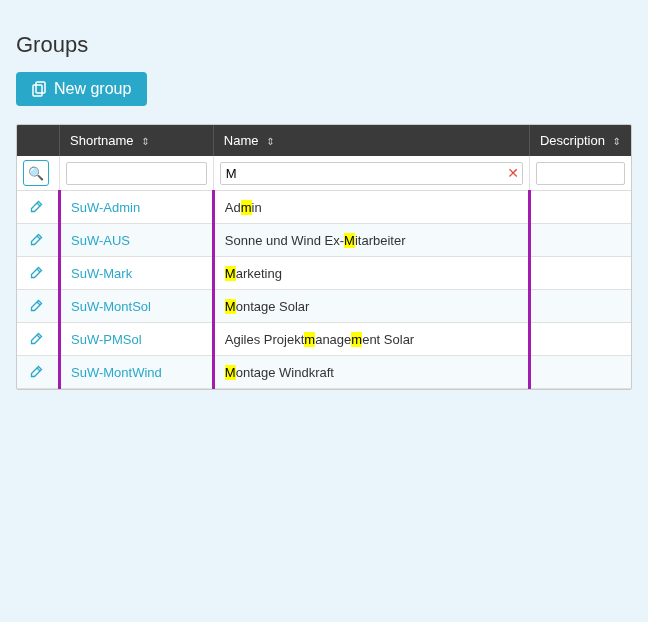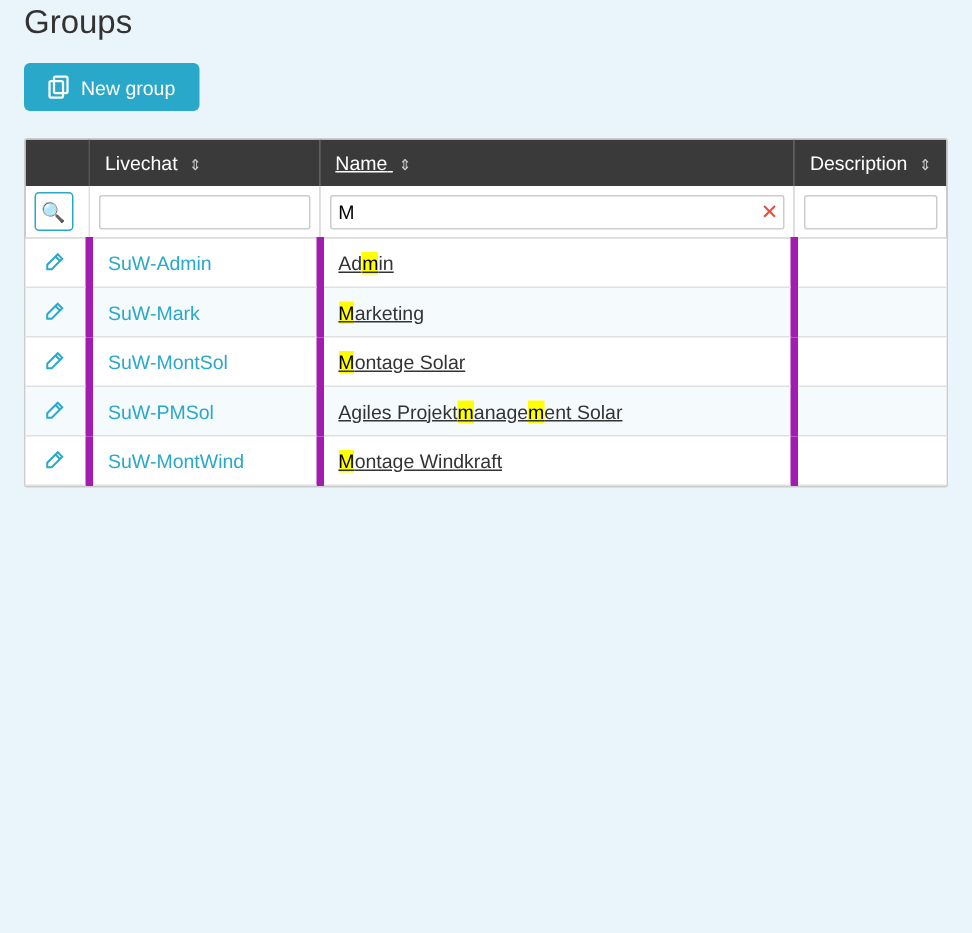--- a/index.html
+++ b/index.html
@@ -4,39 +4,39 @@
   <style>
     * { box-sizing: border-box; margin: 0; padding: 0; }
     body {
       font-family: Arial, Helvetica, sans-serif;
       font-size: 13px;
       background: #eaf4fb;
       color: #333;
     }
     .page-container {
       background: #eaf4fb;
-      padding: 2px 16px 16px 16px;
+      padding: 32px 16px 16px 16px;
       min-height: 622px;
     }
     .page-title {
       font-size: 22px;
       font-weight: normal;
       color: #333;
       margin-bottom: 14px;
     }
     .new-group-btn {
       display: inline-flex;
       align-items: center;
       gap: 6px;
       background: #29a8c9;
       color: #fff;
       border: none;
       border-radius: 4px;
       padding: 8px 16px;
-      font-size: 13px;
+      font-size: 16px;
       cursor: pointer;
       margin-bottom: 18px;
     }
     .copy-icon {
       display: inline-block;
       width: 16px;
       height: 16px;
     }
     .table-wrapper {
       background: #fff;
@@ -112,21 +112,21 @@
       line-height: 1;
       padding: 0;
     }
     tbody tr {
       border-bottom: 1px solid #e0e0e0;
     }
     tbody tr:nth-child(even) { background: #f5fafd; }
     tbody tr:nth-child(odd) { background: #fff; }
     tbody td {
       padding: 7px 10px;
-      border-right: 5px solid #a21caf;
+      border-right: 3px solid #a21caf;
       vertical-align: middle;
     }
     tbody td:last-child { border-right: none; }
     .edit-btn {
       background: none;
       border: none;
       cursor: pointer;
       color: #29a8c9;
       padding: 2px;
       display: flex;
@@ -139,21 +139,21 @@
     .shortname-link {
       color: #29a8c9;
       text-decoration: none;
     }
     .highlight {
       background: #ffff00;
       padding: 0;
     }
     .col-action { width: 36px; text-align: center; }
     .col-shortname { width: 155px; }
-    .col-name { width: 320px; text-decoration: underline; }
+    .col-name { width: 320px; }
     .col-desc { width: 100px; }
   </style>
 </head>
 <body>
 
 <div class="page-container">
   <h1 class="page-title">Groups</h1>
 
   <button class="new-group-btn">
     <span class="copy-icon">
@@ -164,21 +164,21 @@
     </span>
     <span>New group</span>
   </button>
 
   <div class="table-wrapper">
     <table>
       <thead>
         <tr>
           <th class="col-action"></th>
           <th class="col-shortname">
-            <span>Livechat</span>
+            <span>Shortname</span>
             <span class="sort-arrow">⇕</span>
           </th>
           <th class="col-name">
             <span>Name</span>
             <span class="sort-arrow">⇕</span>
           </th>
           <th class="col-desc">
             <span>Description</span>
             <span class="sort-arrow">⇕</span>
           </th>
@@ -219,20 +219,33 @@
           </tr>
           <tr>
             <td class="col-action">
       <button class="edit-btn" title="Edit">
         <svg class="pencil-icon" viewBox="0 0 14 14" fill="none" xmlns="http://www.w3.org/2000/svg">
           <path d="M9.5 1.5l3 3-7 7H2.5v-3l7-7z" stroke="#29a8c9" stroke-width="1.3" fill="none"></path>
           <path d="M8 3l3 3" stroke="#29a8c9" stroke-width="1.3"></path>
         </svg>
       </button>
             </td>
+            <td class="col-shortname"><a class="shortname-link" href="#">SuW-AUS</a></td>
+            <td class="col-name"><span>Sonne und Wind Ex-<mark class="highlight">M</mark>itarbeiter</span></td>
+            <td class="col-desc"></td>
+          </tr>
+          <tr>
+            <td class="col-action">
+      <button class="edit-btn" title="Edit">
+        <svg class="pencil-icon" viewBox="0 0 14 14" fill="none" xmlns="http://www.w3.org/2000/svg">
+          <path d="M9.5 1.5l3 3-7 7H2.5v-3l7-7z" stroke="#29a8c9" stroke-width="1.3" fill="none"></path>
+          <path d="M8 3l3 3" stroke="#29a8c9" stroke-width="1.3"></path>
+        </svg>
+      </button>
+            </td>
             <td class="col-shortname"><a class="shortname-link" href="#">SuW-Mark</a></td>
             <td class="col-name"><span><mark class="highlight">M</mark>arketing</span></td>
             <td class="col-desc"></td>
           </tr>
           <tr>
             <td class="col-action">
       <button class="edit-btn" title="Edit">
         <svg class="pencil-icon" viewBox="0 0 14 14" fill="none" xmlns="http://www.w3.org/2000/svg">
           <path d="M9.5 1.5l3 3-7 7H2.5v-3l7-7z" stroke="#29a8c9" stroke-width="1.3" fill="none"></path>
           <path d="M8 3l3 3" stroke="#29a8c9" stroke-width="1.3"></path>

